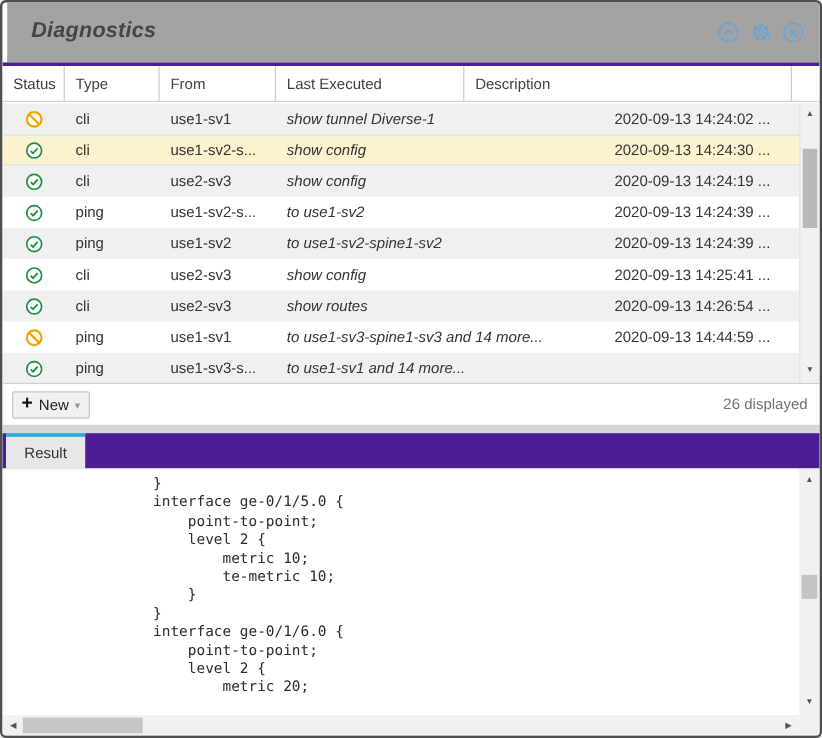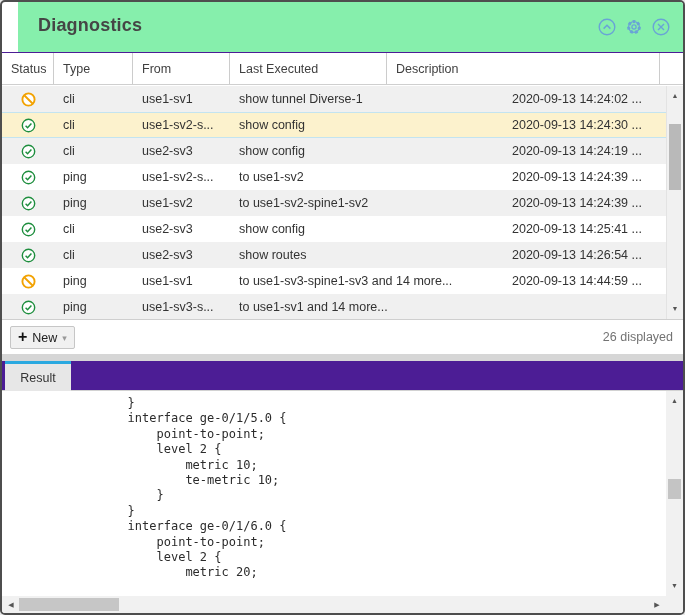--- a/index.html
+++ b/index.html
@@ -3,46 +3,46 @@
 <meta charset="utf-8">
 <style>
   * { margin:0; padding:0; box-sizing:border-box; }
   html,body { background:#e9e9e9; }
   .window {
     position:relative; width:685px; height:615px;
     background:#fff; border:2px solid #4e4e4e; border-radius:5px;
     overflow:hidden; font-family:"Liberation Sans", sans-serif;
   }
   
-  .titlebar { position:absolute; left:16px; top:0; right:0; height:50px; background:#86efac; }
+  .titlebar { position:absolute; left:4px; top:0; right:0; height:50px; background:#a3a3a3;font-style:italic; }
   .title { position:absolute; left:20px; top:13px; font-size:18px; font-weight:bold; color:#454545; letter-spacing:.2px; }
   .title-icons { position:absolute; right:13px; top:16px; display:flex; gap:9px; }
   .title-icons .ticon { width:18px; height:18px; cursor:pointer; }
   
   .grid-header { position:absolute; left:0; top:50px; right:0; height:33px; background:#fff;
-    border-top:1px solid #4c1d95; border-bottom:1px solid #cfcfcf; display:flex; }
+    border-top:3px solid #4c1d95; border-bottom:1px solid #cfcfcf; display:flex; }
   .hcell { display:flex; align-items:center; padding-left:9px; font-size:12.5px; color:#3f3f3f;
     border-right:1px solid #cccccc; height:100%; overflow:hidden; white-space:nowrap; }
   .hcell.c-status { width:52px; }
   .hcell.c-type   { width:79px; }
   .hcell.c-from   { width:97px; }
   .hcell.c-desc   { width:273px; }
   .hcell.c-exec   { width:157px; }
   .hcell.c-corner { flex:1; border-right:none; }
   
   .grid-body { position:absolute; left:0; top:84px; right:17px; height:292px; overflow:hidden; }
   .grow { display:flex; height:26px; align-items:stretch; font-size:12.5px; color:#333; cursor:pointer; }
   .grow.odd  { background:#f0f0f0; }
   .grow.even { background:#ffffff; }
   .grow.selected { background:#fcf2cd; border-top:1px solid #c3e4f0; border-bottom:1px solid #c3e4f0; }
   .gcell { display:flex; align-items:center; padding-left:9px; overflow:hidden; white-space:nowrap; }
   .gcell.c-status { width:52px; justify-content:center; padding-left:0; }
   .gcell.c-type   { width:79px; }
   .gcell.c-from   { width:97px; }
-  .gcell.c-desc   { width:273px; }
+  .gcell.c-desc   { width:273px;font-style:italic; }
   .gcell.c-exec   { flex:1; }
   
   .vscroll { position:absolute; width:17px; background:#f1f1f1; }
   .vscroll.table-sb { right:0; top:84px; height:233px; border-left:1px solid #e3e3e3; }
   .vscroll.result-sb { right:0; top:389px; height:205px; }
   .sb-arrow { position:absolute; left:0; width:100%; text-align:center; font-size:7px; color:#555; line-height:10px; cursor:pointer; }
   .sb-arrow.up { top:5px; } .sb-arrow.down { bottom:5px; }
   .sb-thumb { position:absolute; left:2px; right:2px; background:#b9b9b9; cursor:pointer; }
   .table-sb .sb-thumb { top:38px; height:66px; }
   .result-sb .sb-thumb { top:88px; height:20px; background:#c4c4c4; }

